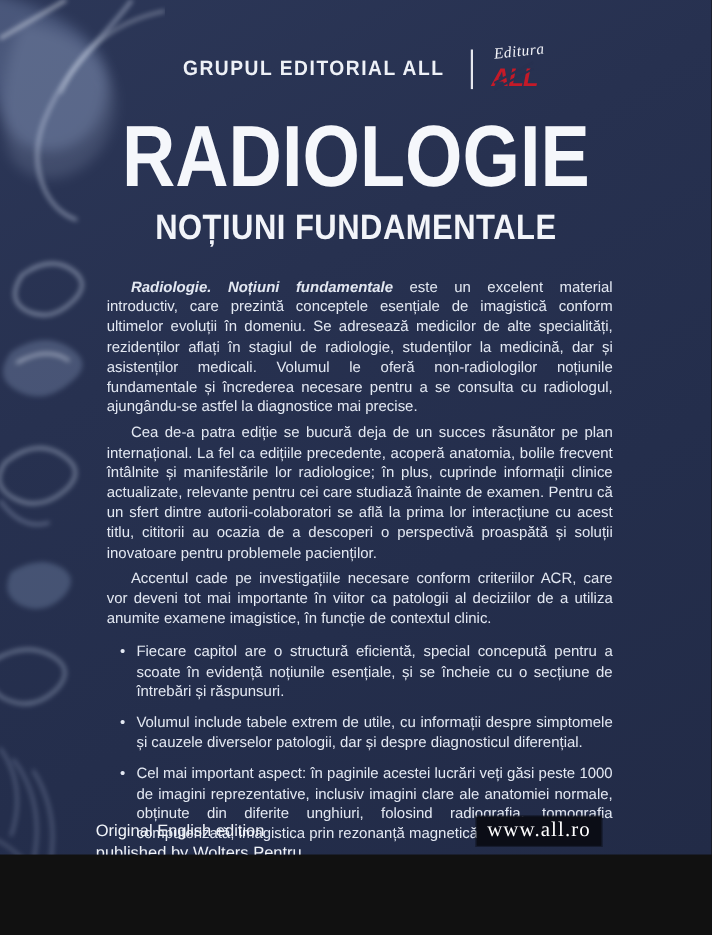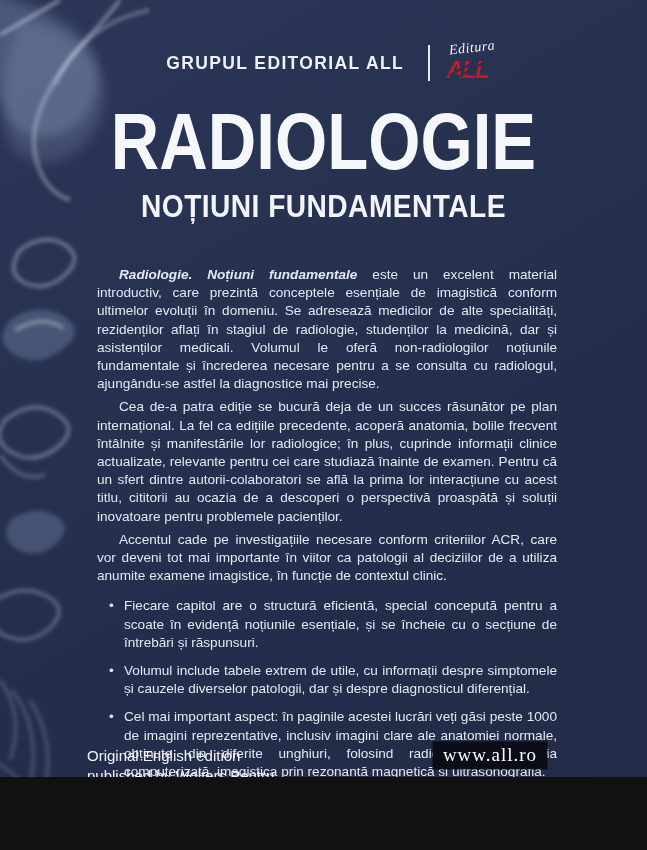--- a/index.html
+++ b/index.html
@@ -49,21 +49,21 @@
     color:#f5f7fb;letter-spacing:0px;
     transform:scaleX(.85);transform-origin:center;white-space:nowrap;
   }
   .sub-title{
     margin:9px 0 0 0;font-size:32px;font-weight:700;line-height:1;
     color:#f2f4f9;letter-spacing:.5px;
     transform:scaleX(.88);transform-origin:center;white-space:nowrap;
   }
   
   .body-copy{
-    position:absolute;left:97px;top:266px;width:460px;
+    position:absolute;left:97px;top:252px;width:460px;
     font-size:13.6px;line-height:18.2px;text-align:justify;
     color:#e3e8f2;
   }
   .body-copy p{margin:0 0 5px 0;text-indent:22px;}
   .body-copy p.para-3{margin-bottom:12px;}
   .lead-in{font-weight:700;font-style:italic;}
   .bullets{margin:0;padding:0;list-style:none;}
   .bullets li{position:relative;padding-left:27px;margin:0 0 10px 0;}
   .bullets .dot{
     position:absolute;left:12px;top:0;

